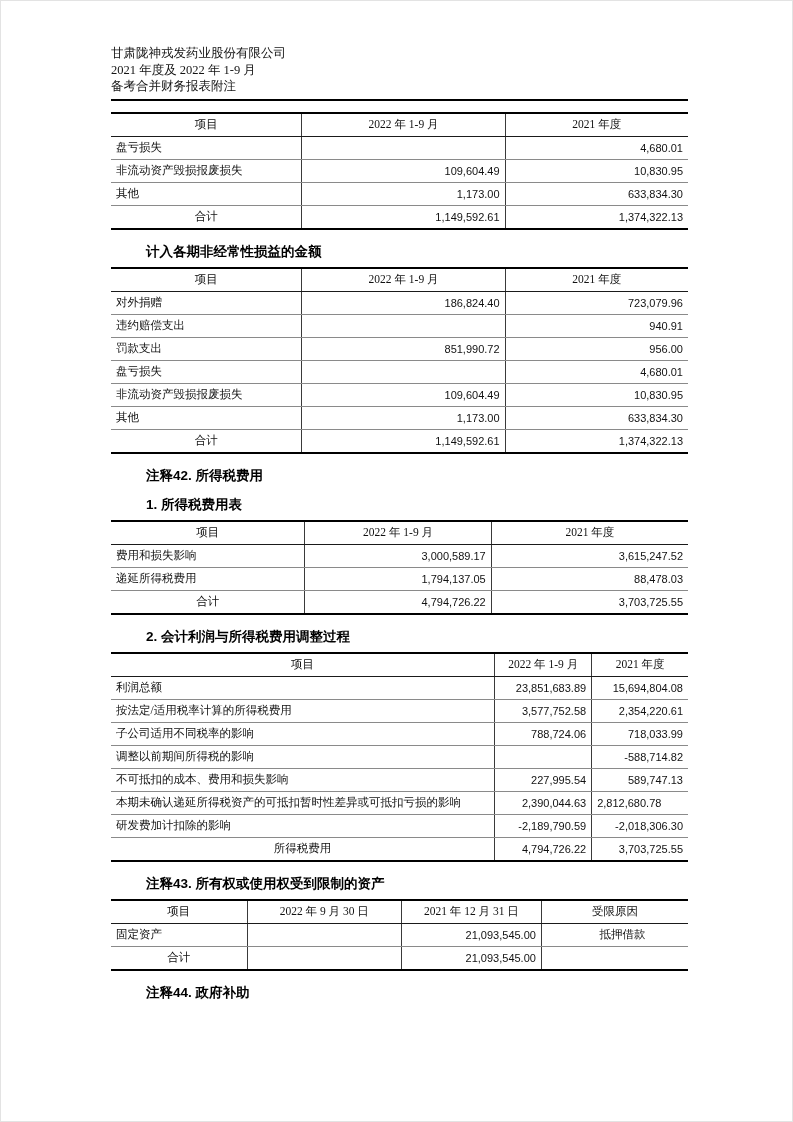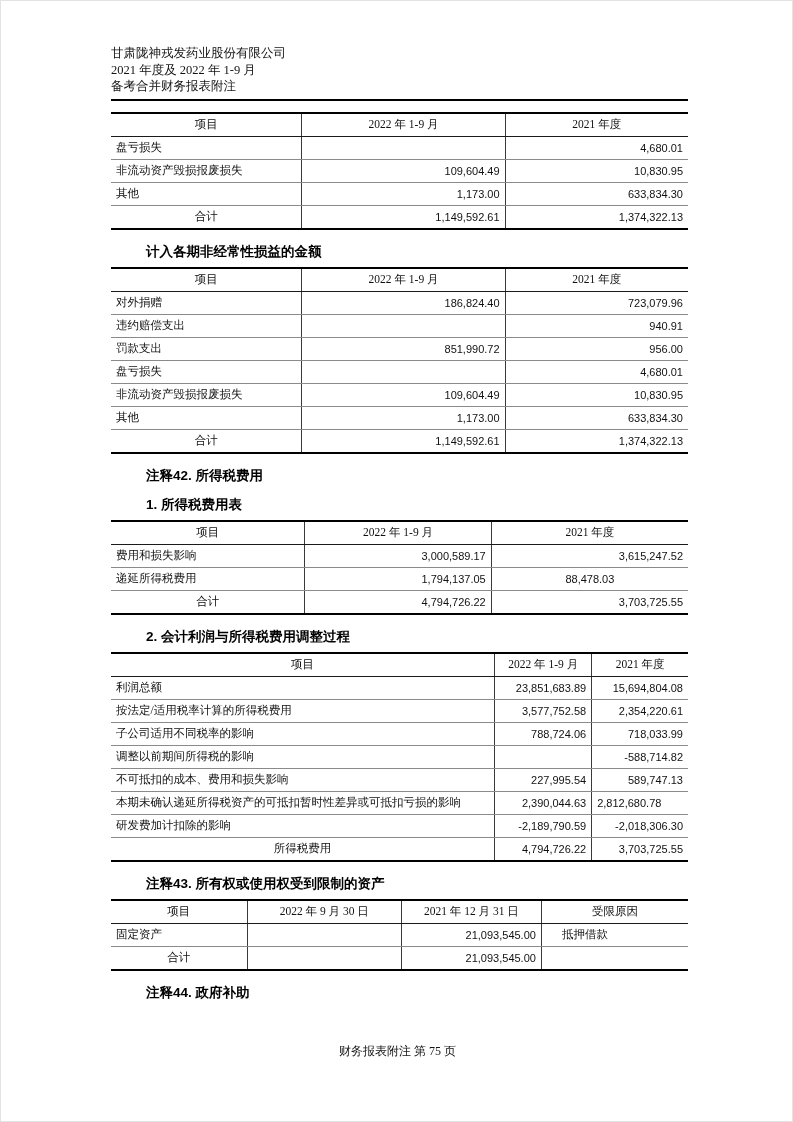--- a/index.html
+++ b/index.html
@@ -199,21 +199,21 @@
         </thead>
         <tbody>
           <tr>
             <td style="text-align: left;">费用和损失影响</td>
             <td class="num" style="text-align: right;">3,000,589.17</td>
             <td class="num" style="text-align: right;">3,615,247.52</td>
           </tr>
           <tr>
             <td style="text-align: left;">递延所得税费用</td>
             <td class="num" style="text-align: right;">1,794,137.05</td>
-            <td class="num" style="text-align: center;">88,478.03</td>
+            <td class="num" style="text-align: right;">88,478.03</td>
           </tr>
           <tr>
             <td style="text-align: center;">合计</td>
             <td class="num" style="text-align: right;">4,794,726.22</td>
             <td class="num" style="text-align: right;">3,703,725.55</td>
           </tr>
         </tbody>
       </table>
       <div class="heading">2. 会计利润与所得税费用调整过程</div>
       <table class="fin-table">
@@ -286,26 +286,25 @@
             <th>2022 年 9 月 30 日</th>
             <th>2021 年 12 月 31 日</th>
             <th>受限原因</th>
           </tr>
         </thead>
         <tbody>
           <tr>
             <td style="text-align: left;">固定资产</td>
             <td class="num" style="text-align: right;"></td>
             <td class="num" style="text-align: right;">21,093,545.00</td>
-            <td style="text-align: left; padding-left: 20px;">抵押借款</td>
+            <td style="text-align: center; padding-left: 20px;">抵押借款</td>
           </tr>
           <tr>
             <td style="text-align: center;">合计</td>
             <td class="num" style="text-align: right;"></td>
             <td class="num" style="text-align: right;">21,093,545.00</td>
             <td style="text-align: center;"></td>
           </tr>
         </tbody>
       </table>
       <div class="heading">注释44. 政府补助</div>
     </main>
-  <div class="doc-footer">财务报表附注 第 75 页</div>
 </div>
 
 </body></html>

